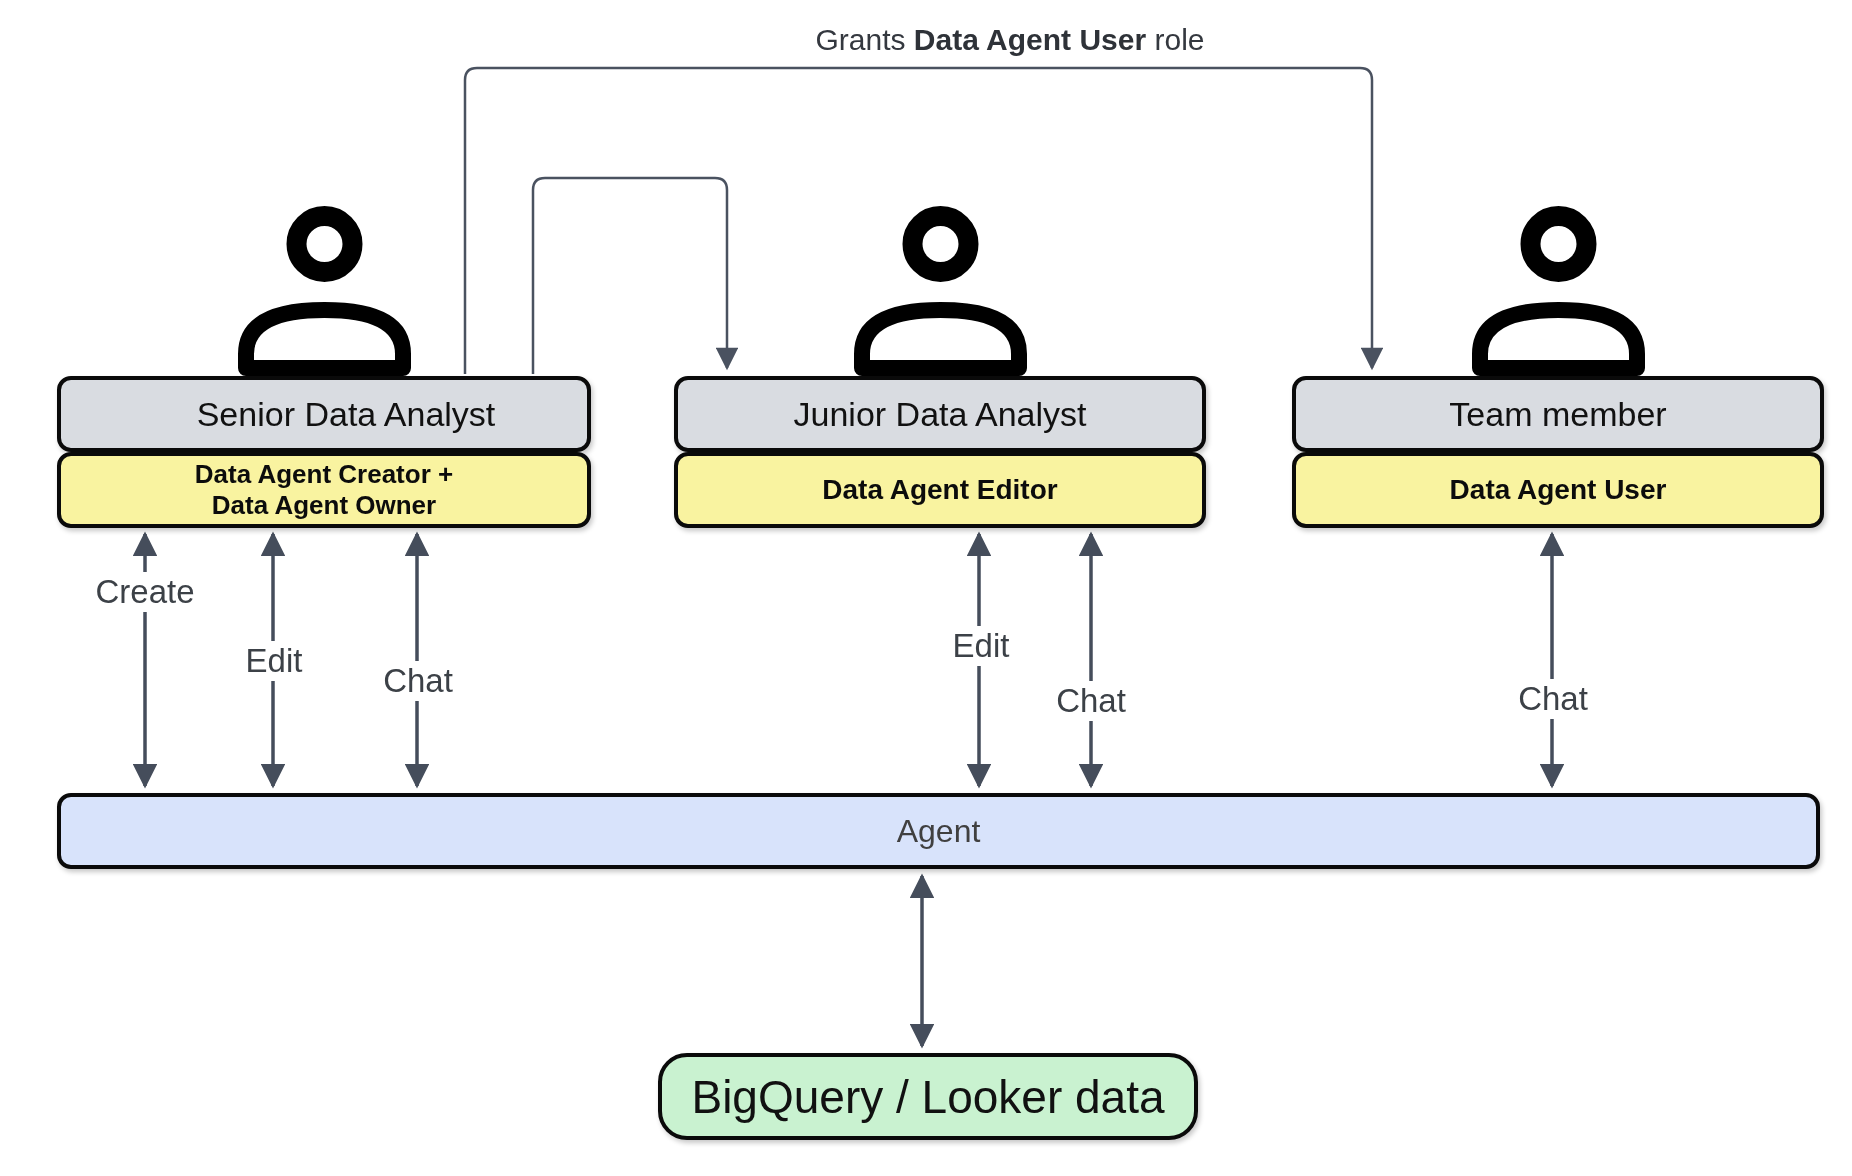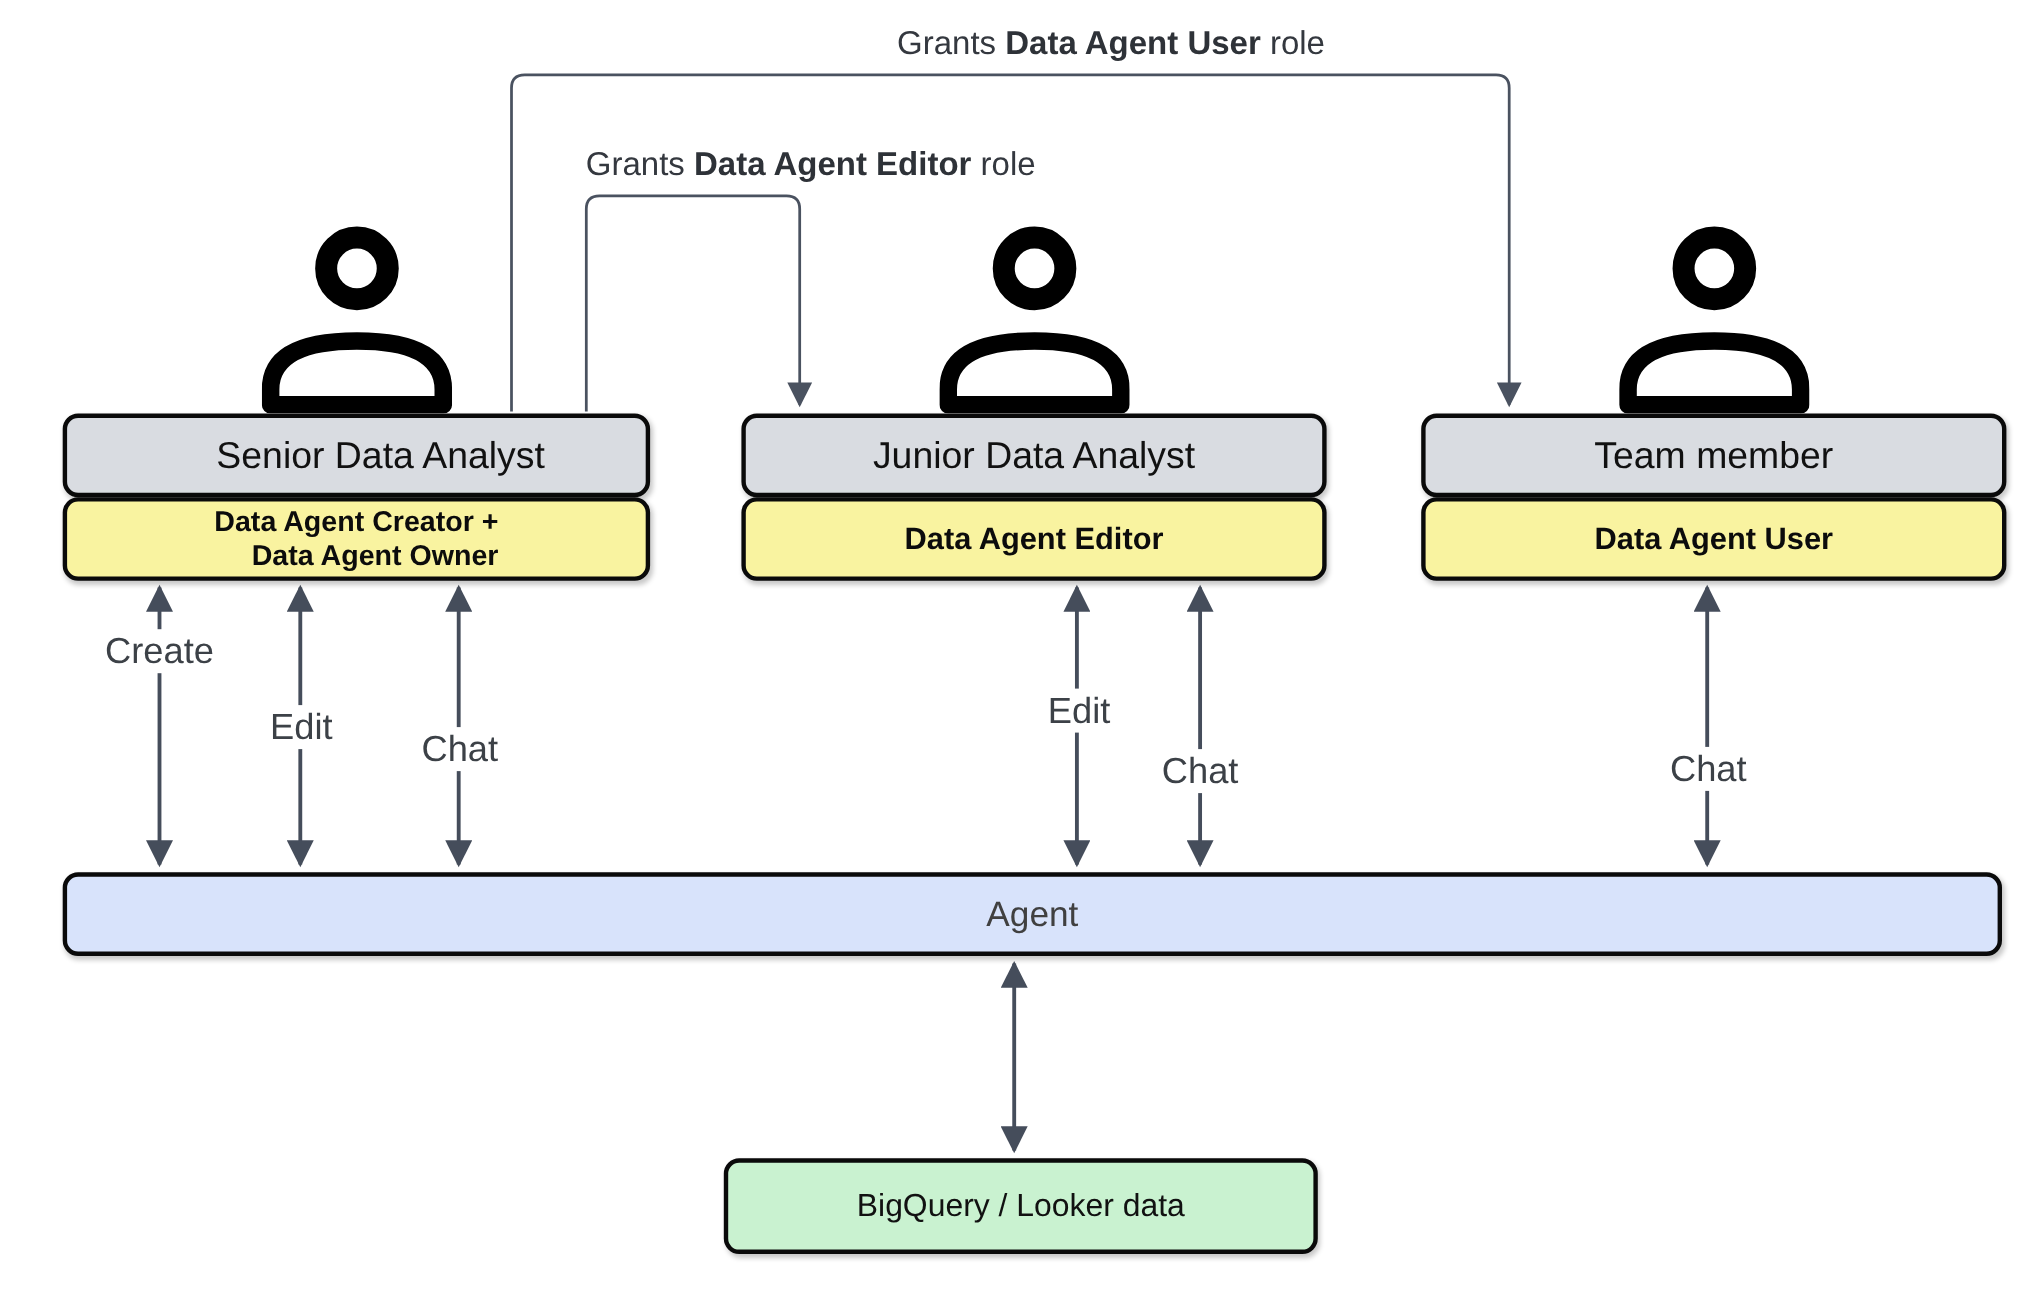--- a/index.html
+++ b/index.html
@@ -16,21 +16,21 @@
     border:4px solid #0a0a0a;border-radius:14px;
     display:flex;align-items:center;justify-content:center;
     text-align:center;z-index:2;
     box-shadow:2px 3px 5px rgba(0,0,0,0.22);
   }
   .box-gray{background:var(--box-gray);font-size:34px;color:#111;}
   .box-yellow{background:var(--box-yellow);font-weight:bold;color:#0c0c0c;}
   .role-single{font-size:28px;}
   .role-double{font-size:26px;line-height:31px;}
   .agent-bar{background:var(--box-blue);font-size:32px;color:#404040;}
-  .data-box{background:var(--box-green);font-size:29px;color:#111;}
+  .data-box{background:var(--box-green);font-size:46px;color:#111;border-radius:29px;}
   .person{position:absolute;z-index:2;}
   .edge-label{
     position:absolute;transform:translate(-50%,-50%);
     background:#ffffff;padding:1px 8px;
     font-size:33px;color:#3c4147;z-index:3;white-space:nowrap;
   }
   .grant-label{
     position:absolute;transform:translate(-50%,-50%);
     font-size:30px;color:#34383f;
     z-index:3;white-space:pre;background:#ffffff;padding:0 6px;
@@ -62,39 +62,38 @@
     <line x1="979" y1="534" x2="979" y2="786" style="stroke:var(--arrow)" stroke-width="3.5" marker-start="url(#arw)" marker-end="url(#arw)"></line>
     <line x1="1091" y1="534" x2="1091" y2="786" style="stroke:var(--arrow)" stroke-width="3.5" marker-start="url(#arw)" marker-end="url(#arw)"></line>
 
     <line x1="1552" y1="534" x2="1552" y2="786" style="stroke:var(--arrow)" stroke-width="3.5" marker-start="url(#arw)" marker-end="url(#arw)"></line>
 
     <line x1="922" y1="876" x2="922" y2="1046" style="stroke:var(--arrow)" stroke-width="3.5" marker-start="url(#arw)" marker-end="url(#arw)"></line>
   </svg>
 
   <div class="grant-label" style="left:1010px;top:40px;"><span class="g-prefix">Grants </span><span class="g-role">Data Agent User</span><span class="g-suffix"> role</span></div>
 
-  <div class="grant-label" style="left:737px;top:150px;"><span class="g-prefix">Grants </span><span class="g-role">Data Agent Editor</span><span class="g-suffix"> role</span></div>
 
   <svg class="person" style="left:238px;top:204px;" width="173" height="172" viewBox="0 0 173 172">
     <circle cx="86.5" cy="40" r="28" fill="#ffffff" stroke="#000000" stroke-width="20"></circle>
     <path d="M8,164 L8,150 Q8,106 86.5,106 Q165,106 165,150 L165,164 Z" fill="#ffffff" stroke="#000000" stroke-width="16" stroke-linejoin="round"></path>
   </svg>
   <svg class="person" style="left:854px;top:204px;" width="173" height="172" viewBox="0 0 173 172">
     <circle cx="86.5" cy="40" r="28" fill="#ffffff" stroke="#000000" stroke-width="20"></circle>
     <path d="M8,164 L8,150 Q8,106 86.5,106 Q165,106 165,150 L165,164 Z" fill="#ffffff" stroke="#000000" stroke-width="16" stroke-linejoin="round"></path>
   </svg>
   <svg class="person" style="left:1472px;top:204px;" width="173" height="172" viewBox="0 0 173 172">
     <circle cx="86.5" cy="40" r="28" fill="#ffffff" stroke="#000000" stroke-width="20"></circle>
     <path d="M8,164 L8,150 Q8,106 86.5,106 Q165,106 165,150 L165,164 Z" fill="#ffffff" stroke="#000000" stroke-width="16" stroke-linejoin="round"></path>
   </svg>
 
   <div class="box box-gray" style="left:57px;top:376px;width:534px;height:76px;padding-left:44px;">
     <span>Senior Data Analyst</span>
   </div>
-  <div class="box box-yellow role-double" style="left:57px;top:452px;width:534px;height:76px;text-align:right;">
+  <div class="box box-yellow role-double" style="left:57px;top:452px;width:534px;height:76px;">
     <span>
       <span>Data Agent Creator +</span><br>
       <span>Data Agent Owner</span>
     </span>
   </div>
 
   <div class="box box-gray" style="left:674px;top:376px;width:532px;height:76px;">
     <span>Junior Data Analyst</span>
   </div>
   <div class="box box-yellow role-single" style="left:674px;top:452px;width:532px;height:76px;">

